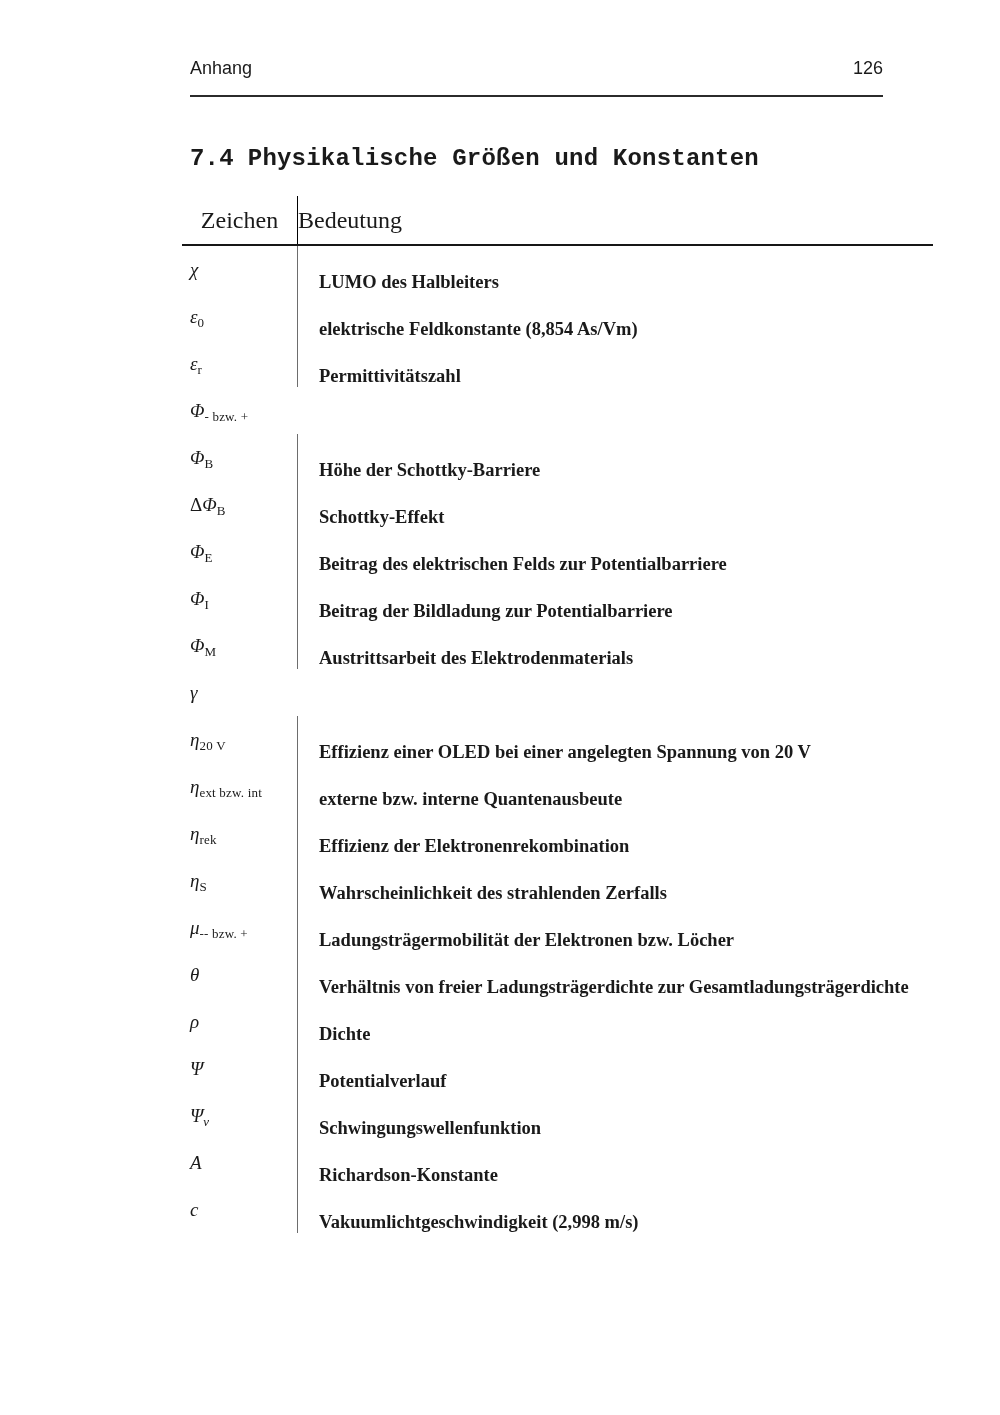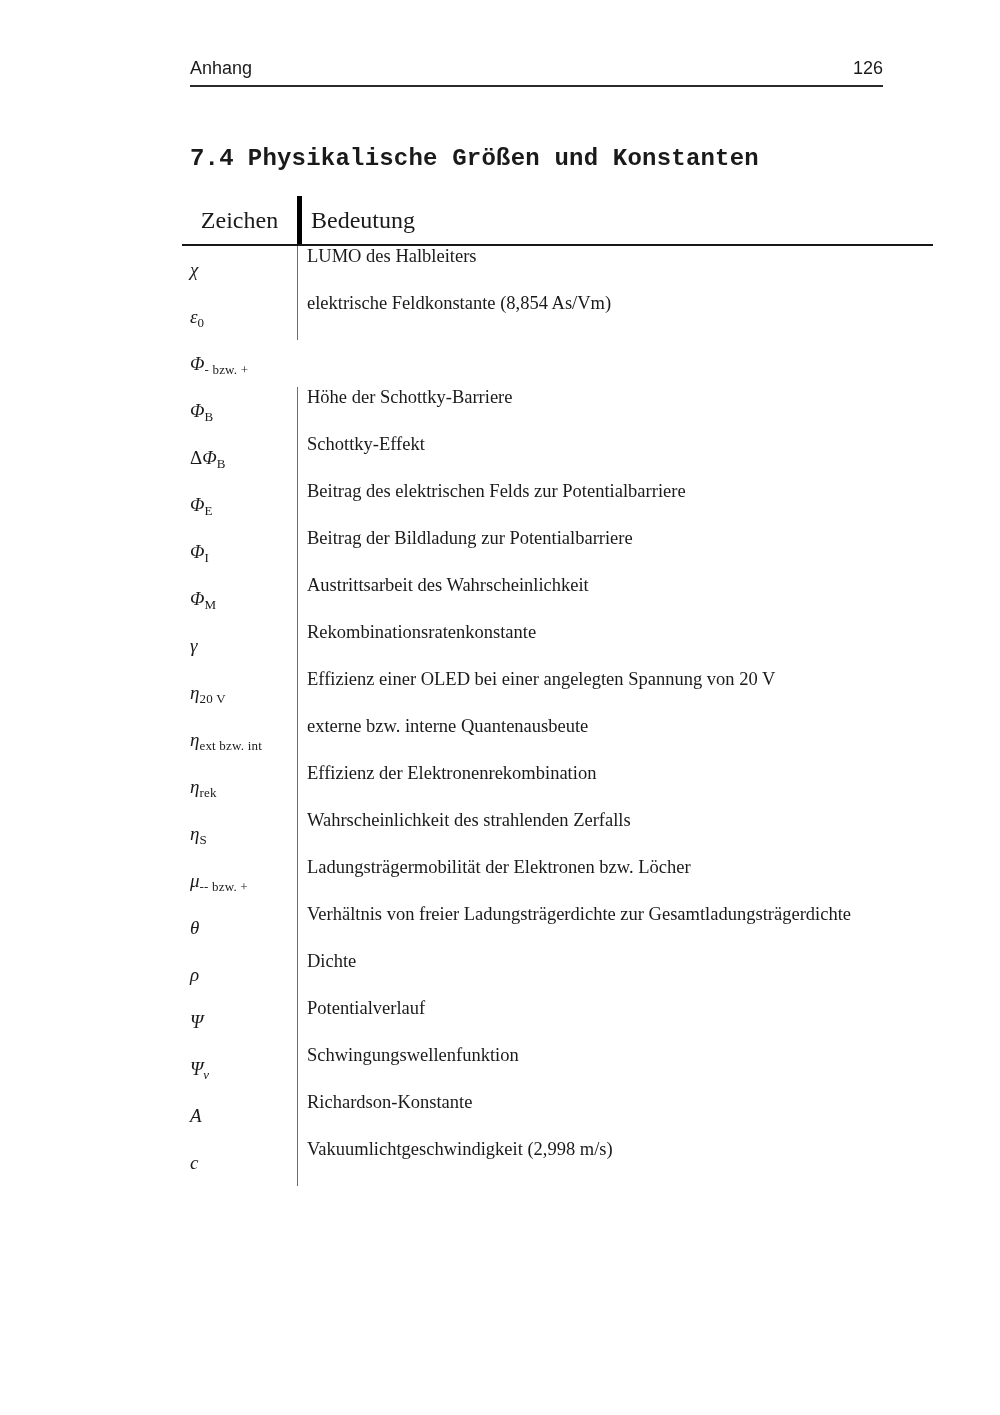--- a/index.html
+++ b/index.html
@@ -15,21 +15,21 @@
   
   .running-header{
     position:absolute;
     left:190px;top:58px;
     width:693px;
     display:flex;
     justify-content:space-between;
     align-items:flex-end;
     font-family:"Liberation Sans",sans-serif;
     font-size:18px;
-    padding-bottom:6px;
+    padding-bottom:16px;
     border-bottom:2px solid #2b2b2b;
   }
 
   
   .section-title{
     position:absolute;
     left:190px;top:145px;
     font-family:Liberation Mono, monospace;
     font-weight:bold;
     font-size:24px;
@@ -47,21 +47,21 @@
   }
   .thead{
     display:grid;
     grid-template-columns:115px 1fr;
     height:48px;
     border-bottom:2px solid #161616;
     align-items:center;
     font-size:24px;
   }
   .thead .hsym{text-align:center;}
-  .thead .hmean{padding-left:9px;border-left:5px solid #000000;height:100%;display:flex;align-items:center;}
+  .thead .hmean{border-left:1px solid #000000;height:100%;display:flex;align-items:center;}
 
   .tbody .trow{
     display:grid;
     grid-template-columns:115px 1fr;
     height:47px;
     align-items:center;
   }
   .col-sym{
     padding-left:8px;
     font-size:19px;
@@ -75,24 +75,25 @@
     vertical-align:baseline;
     position:relative;
     top:4px;
     letter-spacing:0.2px;
   }
   .col-sym sub.sub.it{font-style:italic;}
   .col-mean{
     border-left:1px solid #6d6d6d;
     height:100%;
     display:flex;
-    align-items:flex-start;
-    padding-left:9px;
+    align-items:flex-end;
+    padding-left:21px;
     font-size:18.5px;
     white-space:nowrap;
+    font-weight:bold;
   }
 </style>
 </head>
 <body>
 
 <div class="page">
 
   <div class="running-header">
     <span>Anhang</span>
     <span>126</span>
@@ -115,20 +116,26 @@
           </div>
   </div>
 
   <div class="trow">
     <div class="col-sym"><span class="pre"></span><span class="base">ε</span><sub class="sub">0</sub></div>
     <div class="col-mean">
             <span class="meaning">elektrische Feldkonstante (8,854 As/Vm)</span>
           </div>
   </div>
 
+  <div class="trow">
+    <div class="col-sym"><span class="pre"></span><span class="base">ε</span><sub class="sub">r</sub></div>
+    <div class="col-mean">
+            <span class="meaning">Permittivitätszahl</span>
+          </div>
+  </div>
 
   <div class="trow">
     <div class="col-sym"><span class="pre"></span><span class="base">Φ</span><sub class="sub">- bzw. +</sub></div>
   </div>
 
   <div class="trow">
     <div class="col-sym"><span class="pre"></span><span class="base">Φ</span><sub class="sub">B</sub></div>
     <div class="col-mean">
             <span class="meaning">Höhe der Schottky-Barriere</span>
           </div>
@@ -151,29 +158,26 @@
   <div class="trow">
     <div class="col-sym"><span class="pre"></span><span class="base">Φ</span><sub class="sub">I</sub></div>
     <div class="col-mean">
             <span class="meaning">Beitrag der Bildladung zur Potentialbarriere</span>
           </div>
   </div>
 
   <div class="trow">
     <div class="col-sym"><span class="pre"></span><span class="base">Φ</span><sub class="sub">M</sub></div>
     <div class="col-mean">
-            <span class="meaning">Austrittsarbeit des Wahrscheinlichkeit</span>
+            <span class="meaning">Austrittsarbeit des Elektrodenmaterials</span>
           </div>
   </div>
 
   <div class="trow">
     <div class="col-sym"><span class="pre"></span><span class="base">γ</span><sub class="sub"></sub></div>
-    <div class="col-mean">
-            <span class="meaning">Rekombinationsratenkonstante</span>
-          </div>
   </div>
 
   <div class="trow">
     <div class="col-sym"><span class="pre"></span><span class="base">η</span><sub class="sub">20 V</sub></div>
     <div class="col-mean">
             <span class="meaning">Effizienz einer OLED bei einer angelegten Spannung von 20 V</span>
           </div>
   </div>
 
   <div class="trow">

